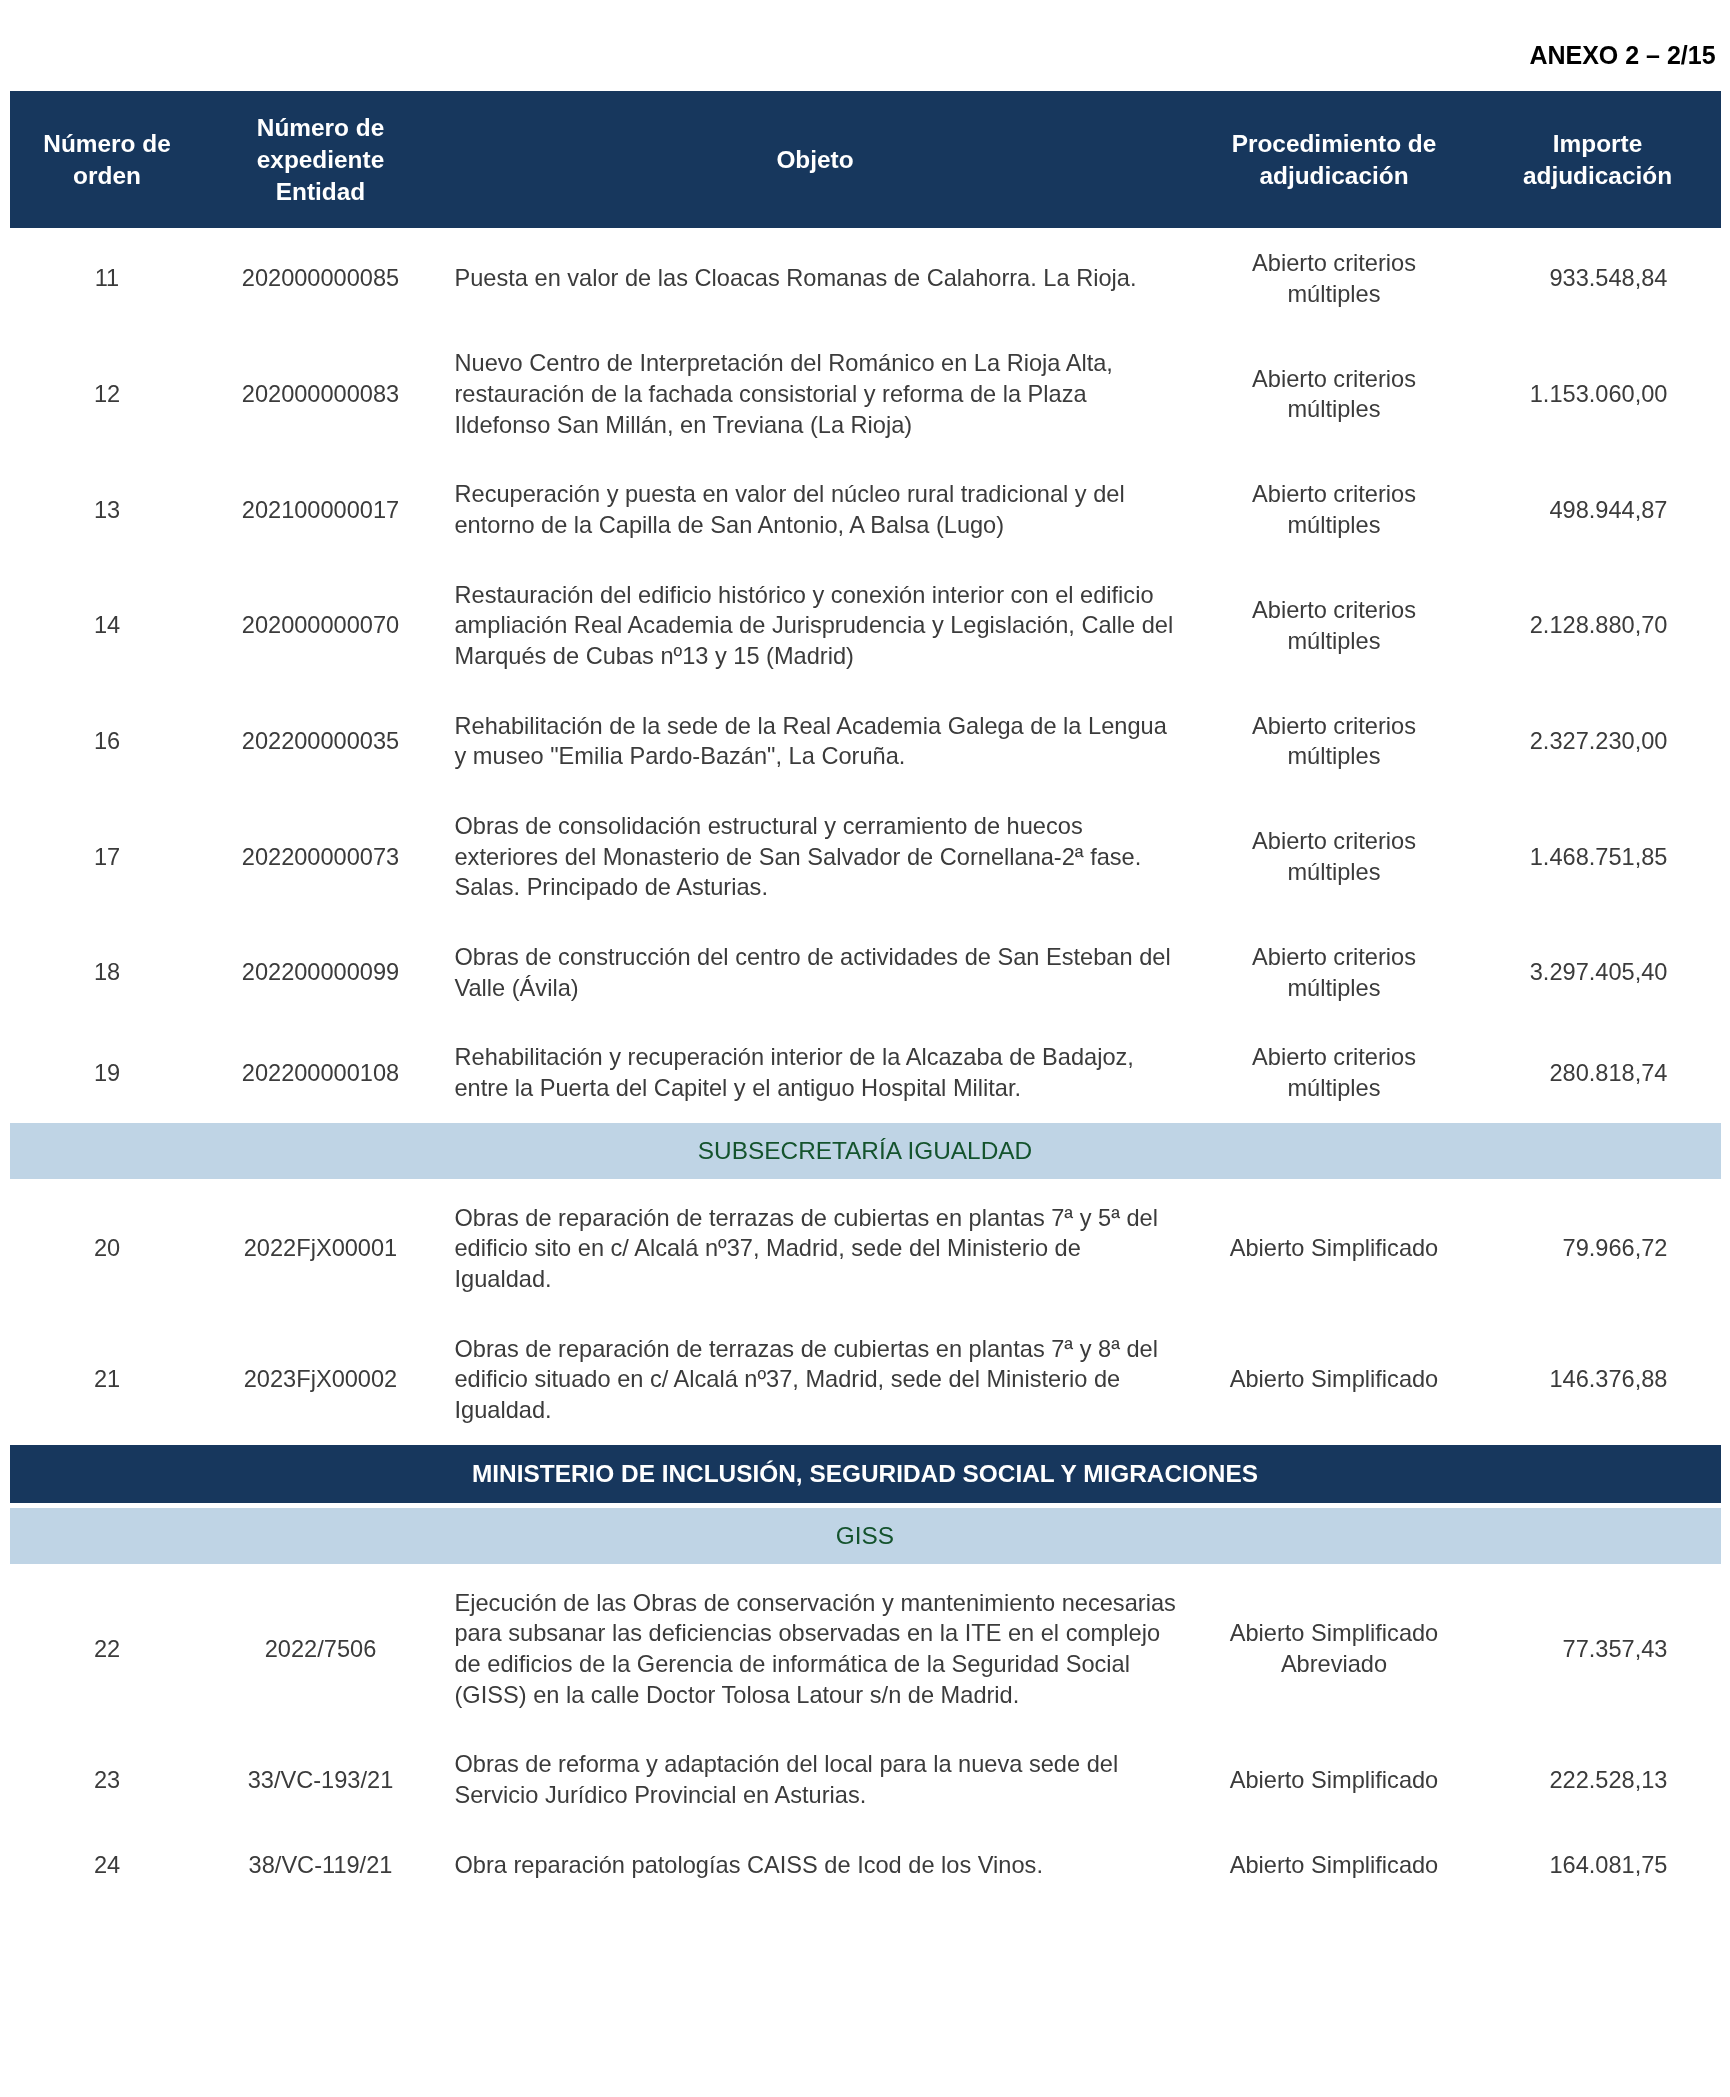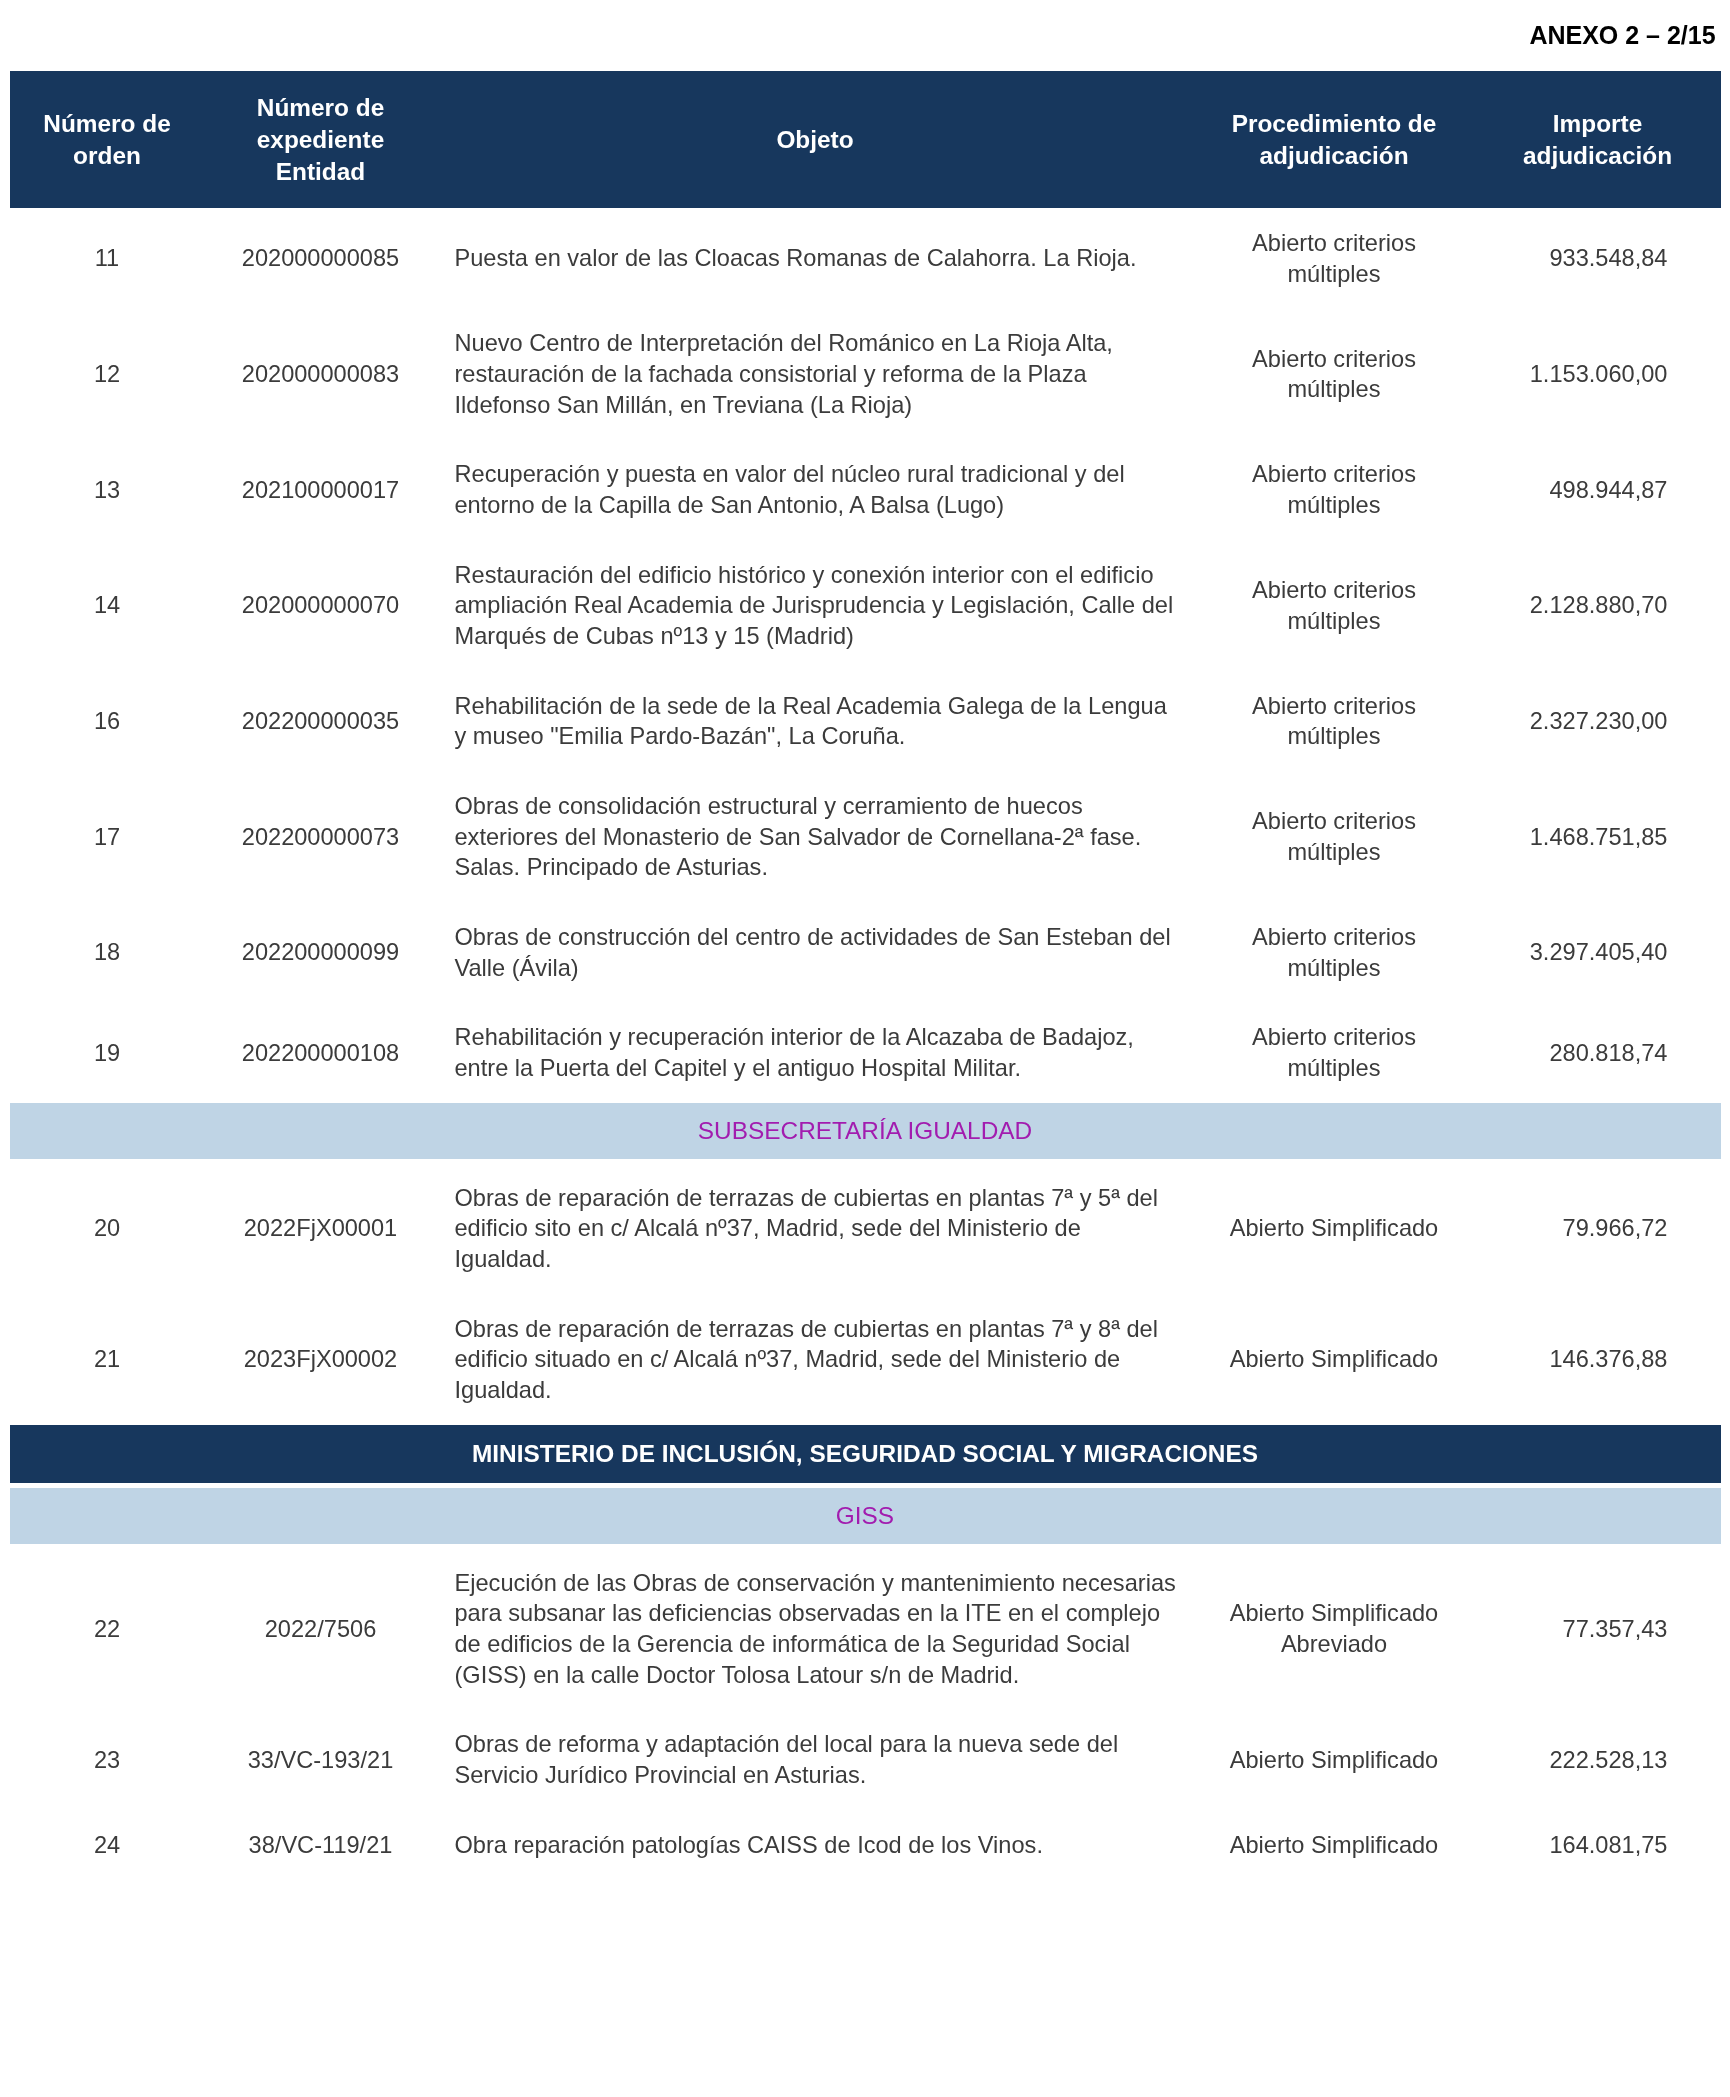--- a/index.html
+++ b/index.html
@@ -16,20 +16,21 @@
     width: 1711px;
     margin: 0 auto;
     padding-top: 14.7px;
   }
   .annex {
     text-align: right;
     font-weight: bold;
     font-size: 25px;
     color: #000000;
     padding: 6.5px 4.9px 21px 0;
+    margin-top: 20px;
   }
   table.contracts {
     width: 1711px;
     border-collapse: collapse;
     table-layout: fixed;
   }
   col.c-orden        { width: 195px; }
   col.c-expediente   { width: 232px; }
   col.c-objeto       { width: 757px; }
   col.c-procedimiento{ width: 281px; }
@@ -86,21 +87,21 @@
     background: #17375d;
     color: #ffffff;
     font-weight: bold;
     font-size: 24.4px;
     text-align: center;
     padding: 13px 8.1px;
     border-bottom: 5.7px solid #ffffff;
   }
   tr.subsection-row td {
     background: #bfd4e5;
-    color: #a21caf;
+    color: #14532d;
     font-size: 24.4px;
     text-align: center;
     padding: 12.2px 8.1px;
     border-bottom: 4.9px solid #ffffff;
   }
 </style>
 </head>
 <body>
 
 <div class="page">

